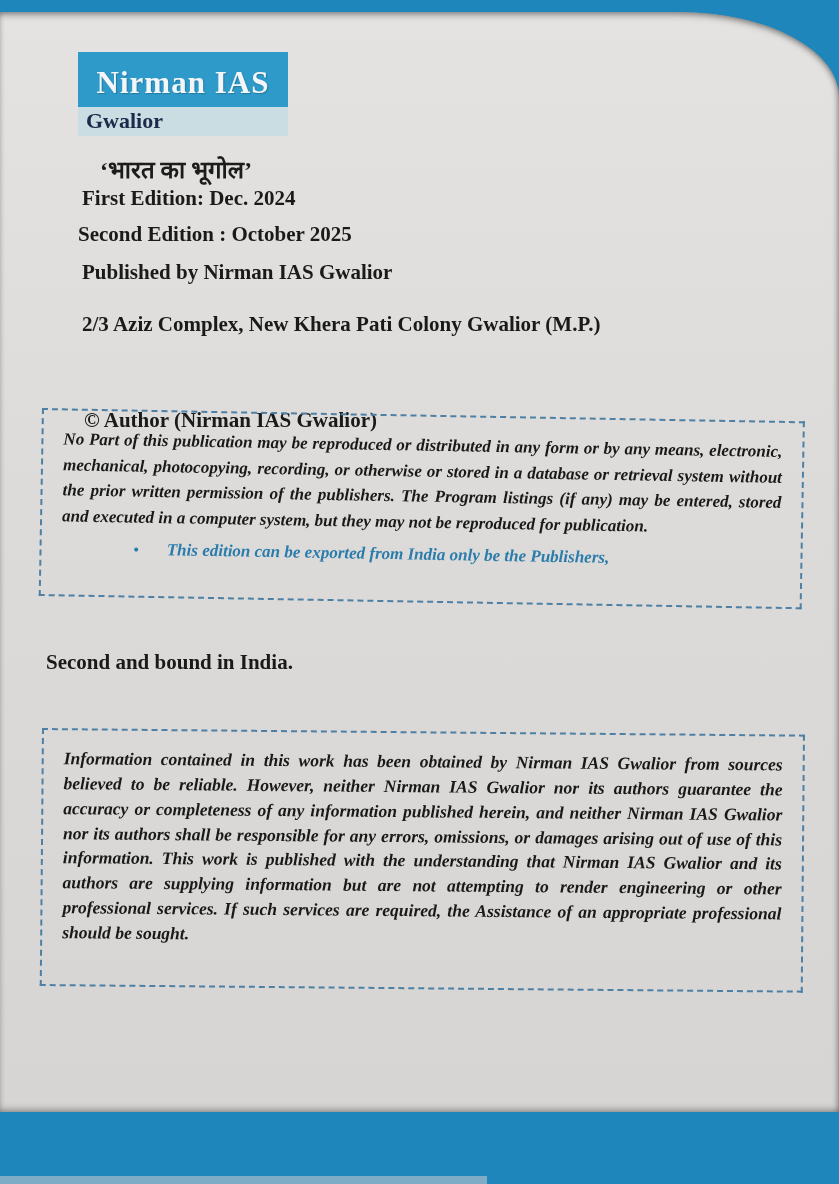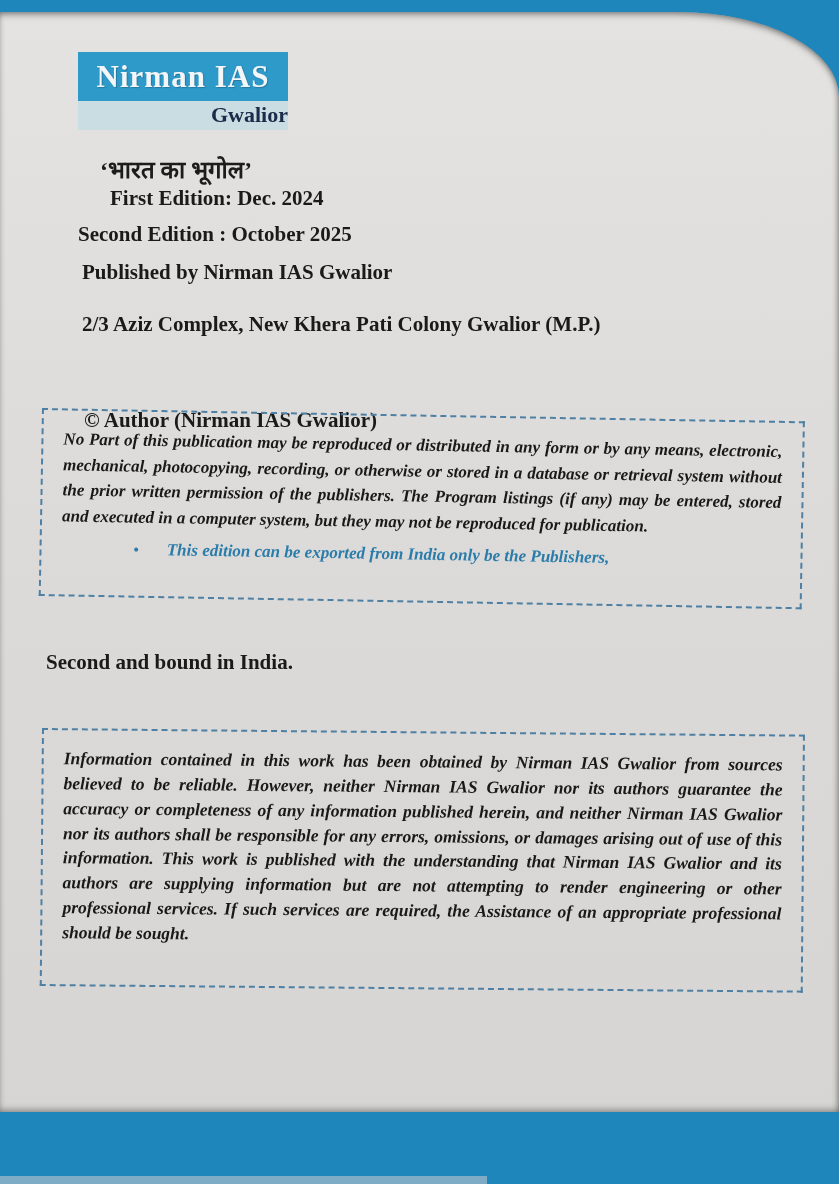--- a/index.html
+++ b/index.html
@@ -21,36 +21,36 @@
     box-shadow:inset 0 5px 7px -3px rgba(50,50,50,.6),
                inset 0 -5px 7px -3px rgba(50,50,50,.45),
                inset -4px 0 6px -3px rgba(50,50,50,.35);
   }
   .content{position:absolute;top:0;left:0;right:0;bottom:0;}
 
   .logo{position:absolute;left:78px;top:40px;width:210px;}
   .logo-top{
     background:#2d9ac9;color:#f3f6f8;
     font-weight:bold;font-size:31px;text-align:center;
-    padding:7px 0 6px 0;letter-spacing:1px;
+    padding:13px 0 6px 0;letter-spacing:1px;
     text-shadow:1px 1px 1px rgba(30,60,80,.35);
   }
   .logo-bottom{
     background:#cadde2;color:#1d2a4a;
-    font-weight:bold;font-size:22px;text-align:right;
+    font-weight:bold;font-size:22px;text-align:left;
     padding:1px 0 2px 8px;
   }
 
   .book-title{
     position:absolute;left:100px;top:122px;
     font-weight:bold;font-size:24px;color:#1c1c1c;margin-top:18px;
   }
 
   .line{position:absolute;font-weight:bold;color:#1a1a1a;font-size:21px;}
-  .edition-1{left:82px;top:174px;margin-left:28px;}
+  .edition-1{left:82px;top:174px;}
   .edition-2{left:78px;top:210px;}
   .pub-by{left:82px;top:248px;}
   .pub-addr{left:82px;top:300px;}
   .copyright{left:84px;top:352px;margin-top:44px;}
   .printed{left:46px;top:638px;}
 
   .notice-box{
     position:absolute;left:42px;width:763px;
     border:2px dashed #4d80a4;
     padding:16px 20px 14px 20px;

